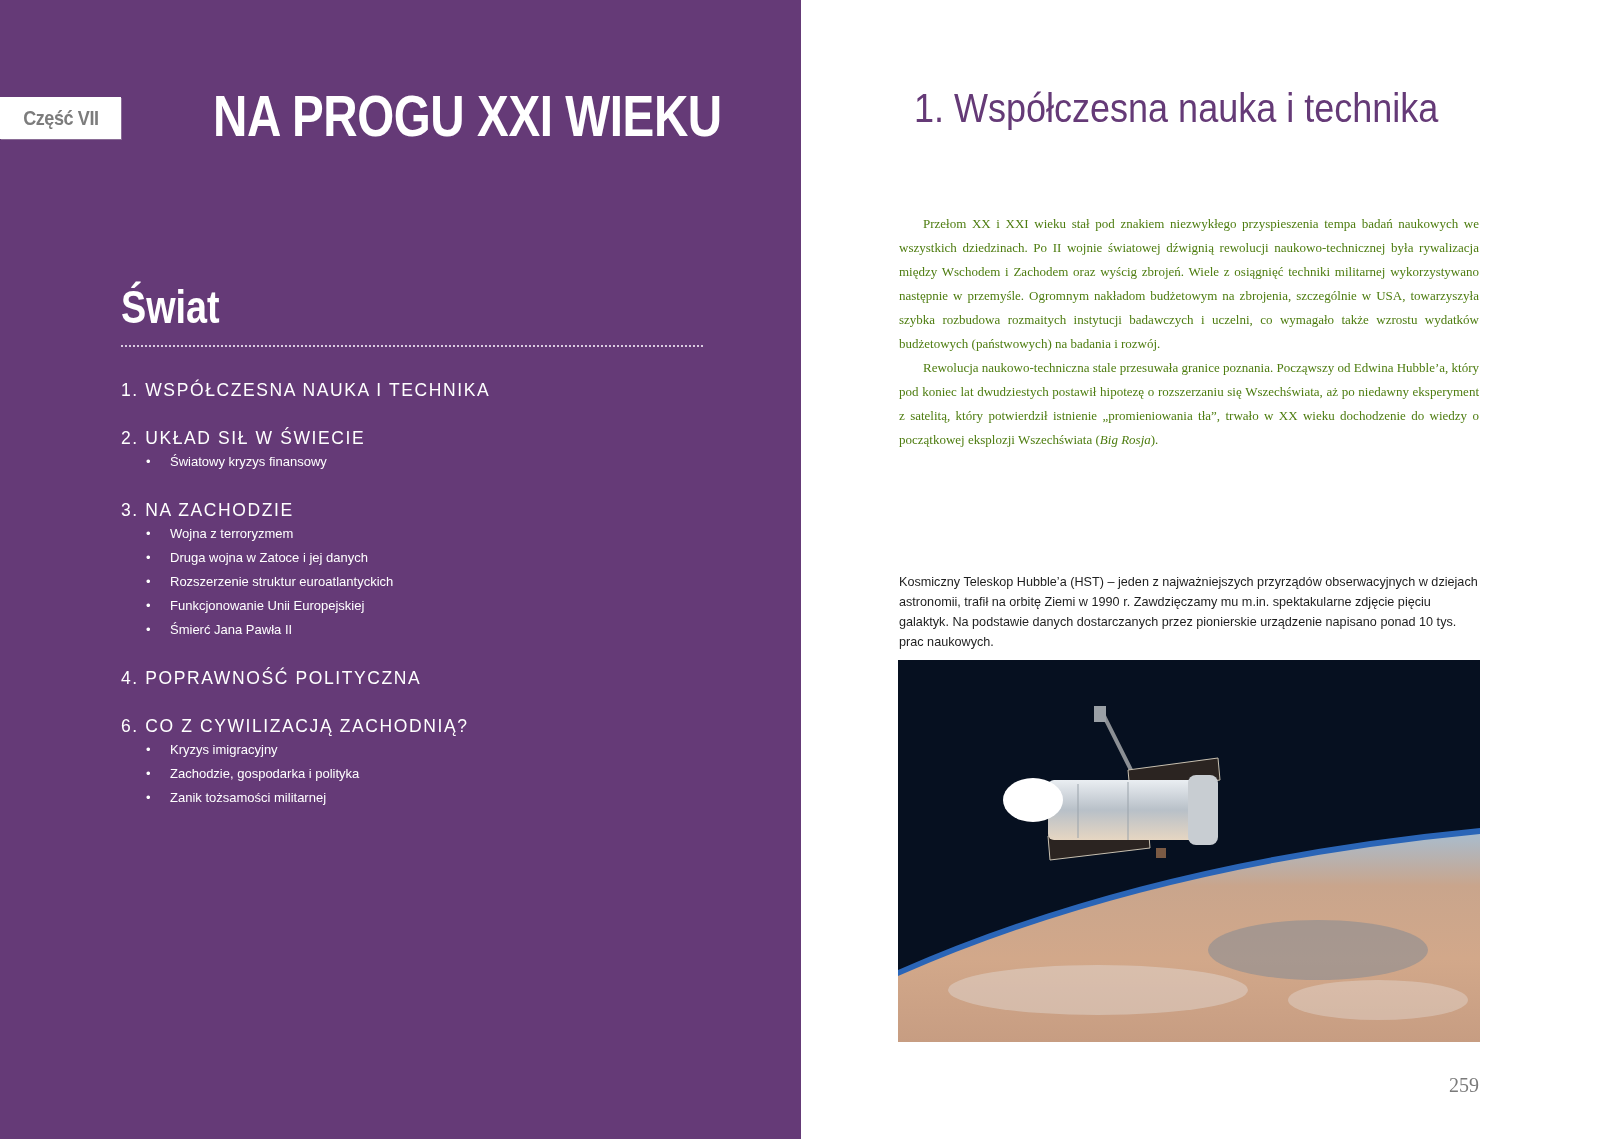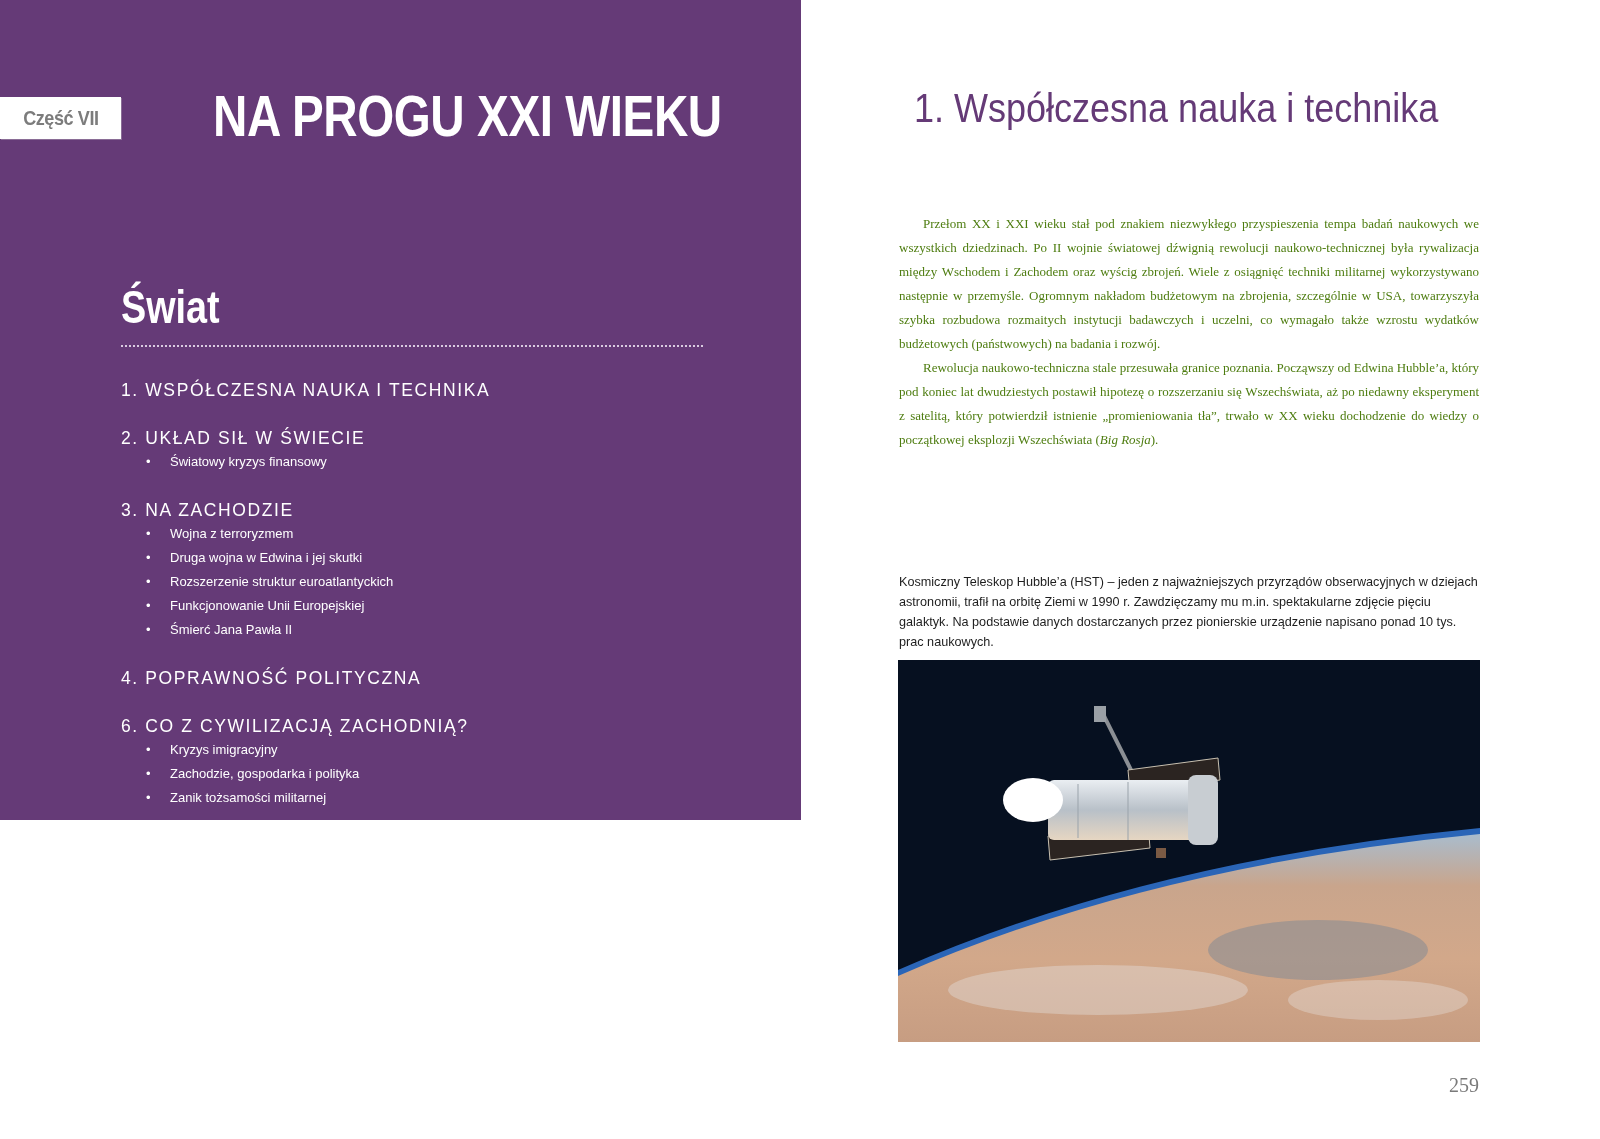--- a/index.html
+++ b/index.html
@@ -1,21 +1,21 @@
 <!DOCTYPE html>
 <html><head>
   <meta charset="utf-8">
   <style>
     html, body { margin: 0; padding: 0; }
     body {
       width: 1600px; height: 1139px; position: relative; overflow: hidden;
       background: #ffffff;
     }
     .left-page {
-      position: absolute; left: 0; top: 0; width: 801px; height: 820px;
+      position: absolute; left: 0; top: 0; width: 801px; height: 1139px;
       background: #653a77;
     }
     .part-box {
       position: absolute; left: 0; top: 97px; width: 121px; height: 42px;
       background: #ffffff;
       box-shadow: 1px 1px 0 #8a6d96;
       display: flex; align-items: center; justify-content: center;
     }
     .part-label {
       font-family: "Liberation Sans", sans-serif; font-weight: bold;
@@ -104,21 +104,21 @@
     <div class="toc-chapter">
       <div class="toc-chapter-title">2. Układ sił w świecie</div>
       <ul class="toc-subs">
         <li class="toc-sub">Światowy kryzys finansowy</li>
       </ul>
     </div>
     <div class="toc-chapter">
       <div class="toc-chapter-title">3. Na Zachodzie</div>
       <ul class="toc-subs">
         <li class="toc-sub">Wojna z terroryzmem</li>
-        <li class="toc-sub">Druga wojna w Edwina i jej skutki</li>
+        <li class="toc-sub">Druga wojna w Zatoce i jej danych</li>
         <li class="toc-sub">Rozszerzenie struktur euroatlantyckich</li>
         <li class="toc-sub">Funkcjonowanie Unii Europejskiej</li>
         <li class="toc-sub">Śmierć Jana Pawła II</li>
       </ul>
     </div>
     <div class="toc-chapter">
       <div class="toc-chapter-title">4. Poprawność polityczna</div>
     </div>
     <div class="toc-chapter">
       <div class="toc-chapter-title">6. Co z cywilizacją zachodnią?</div>

